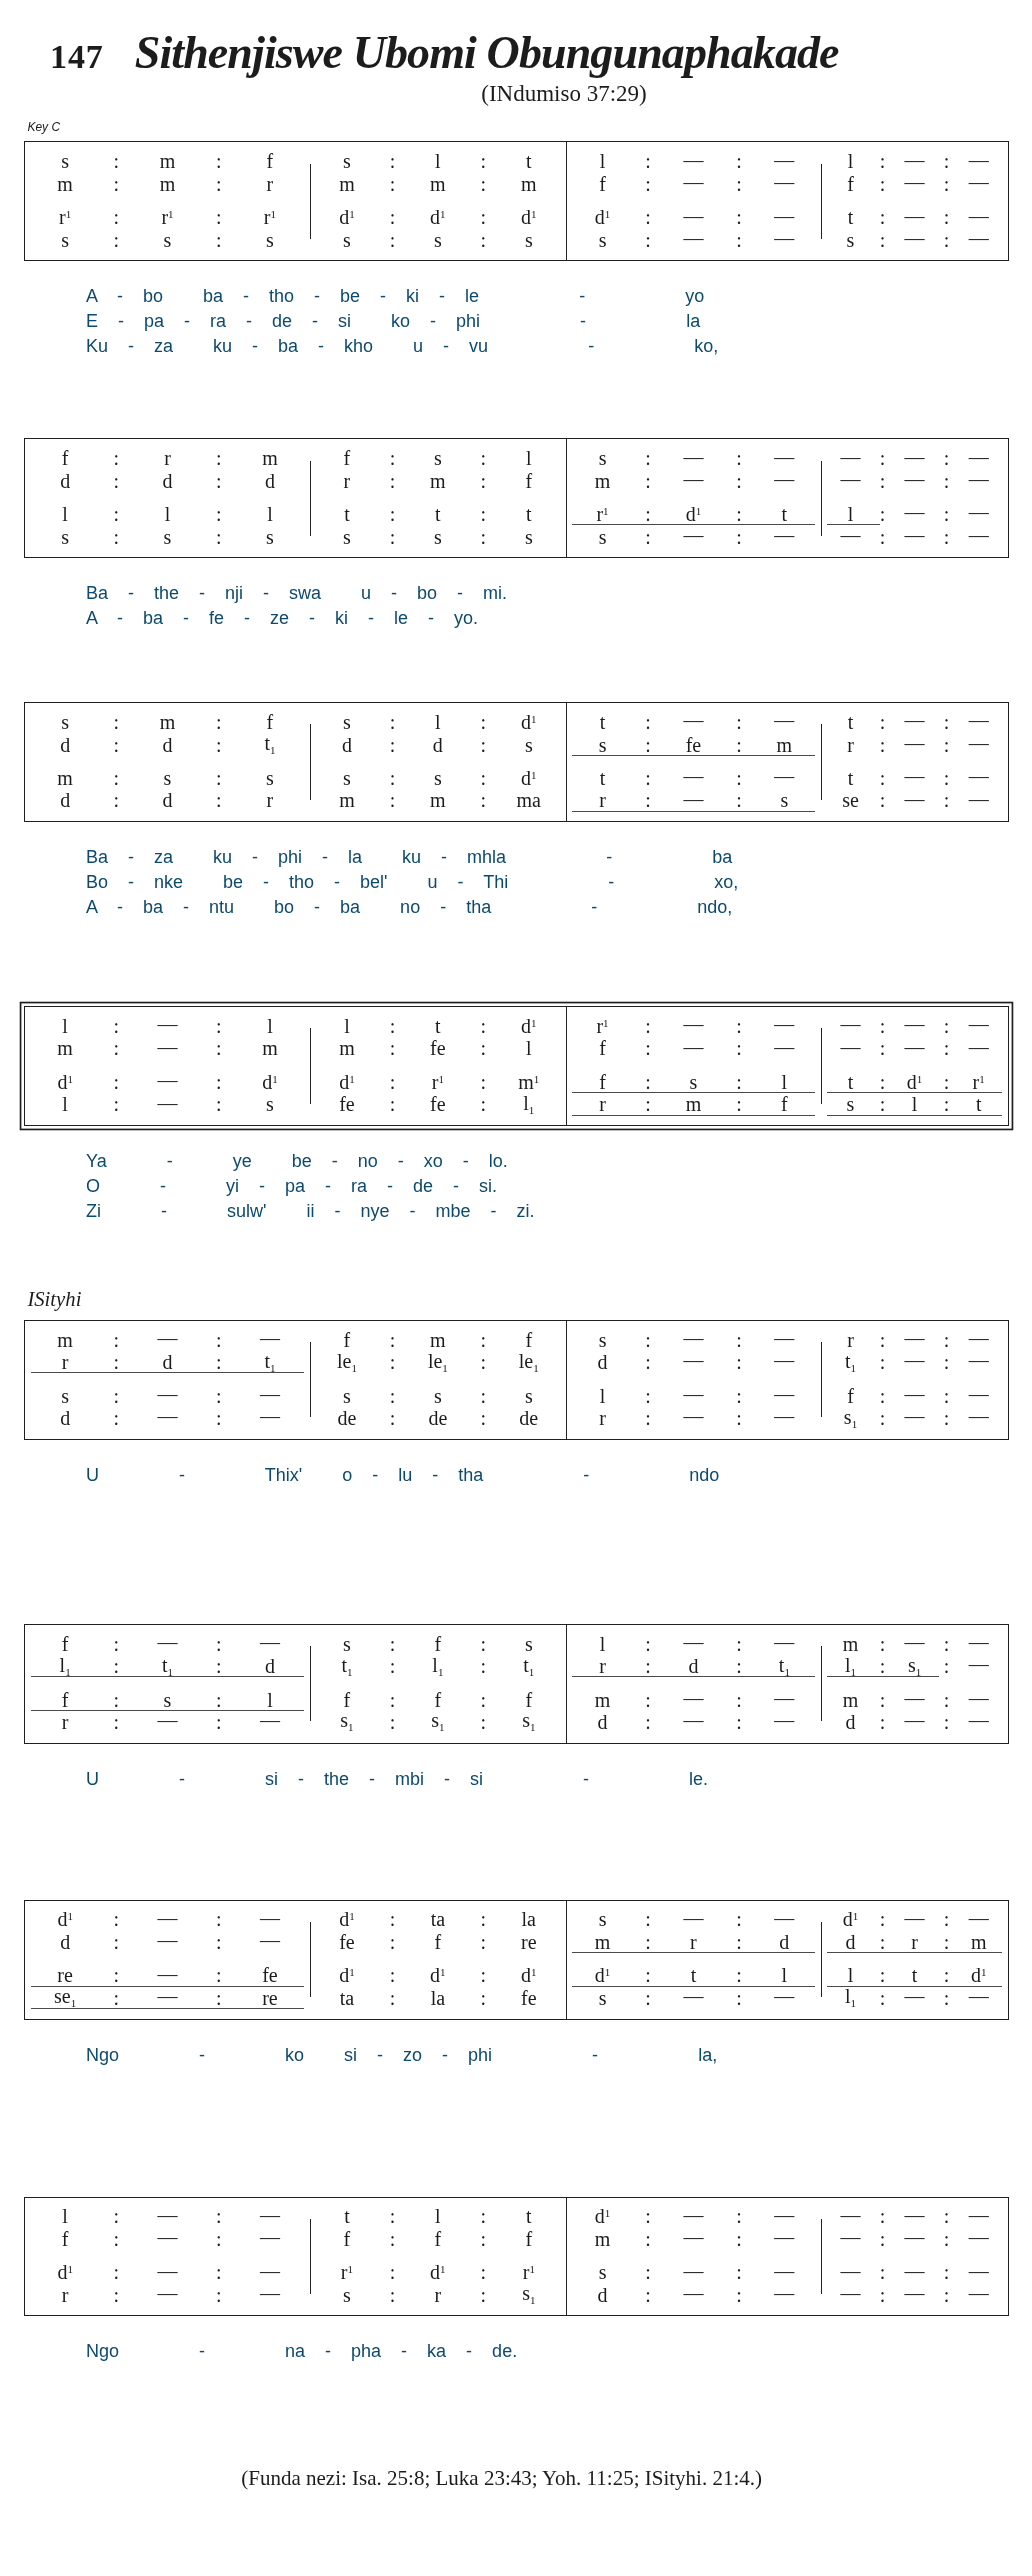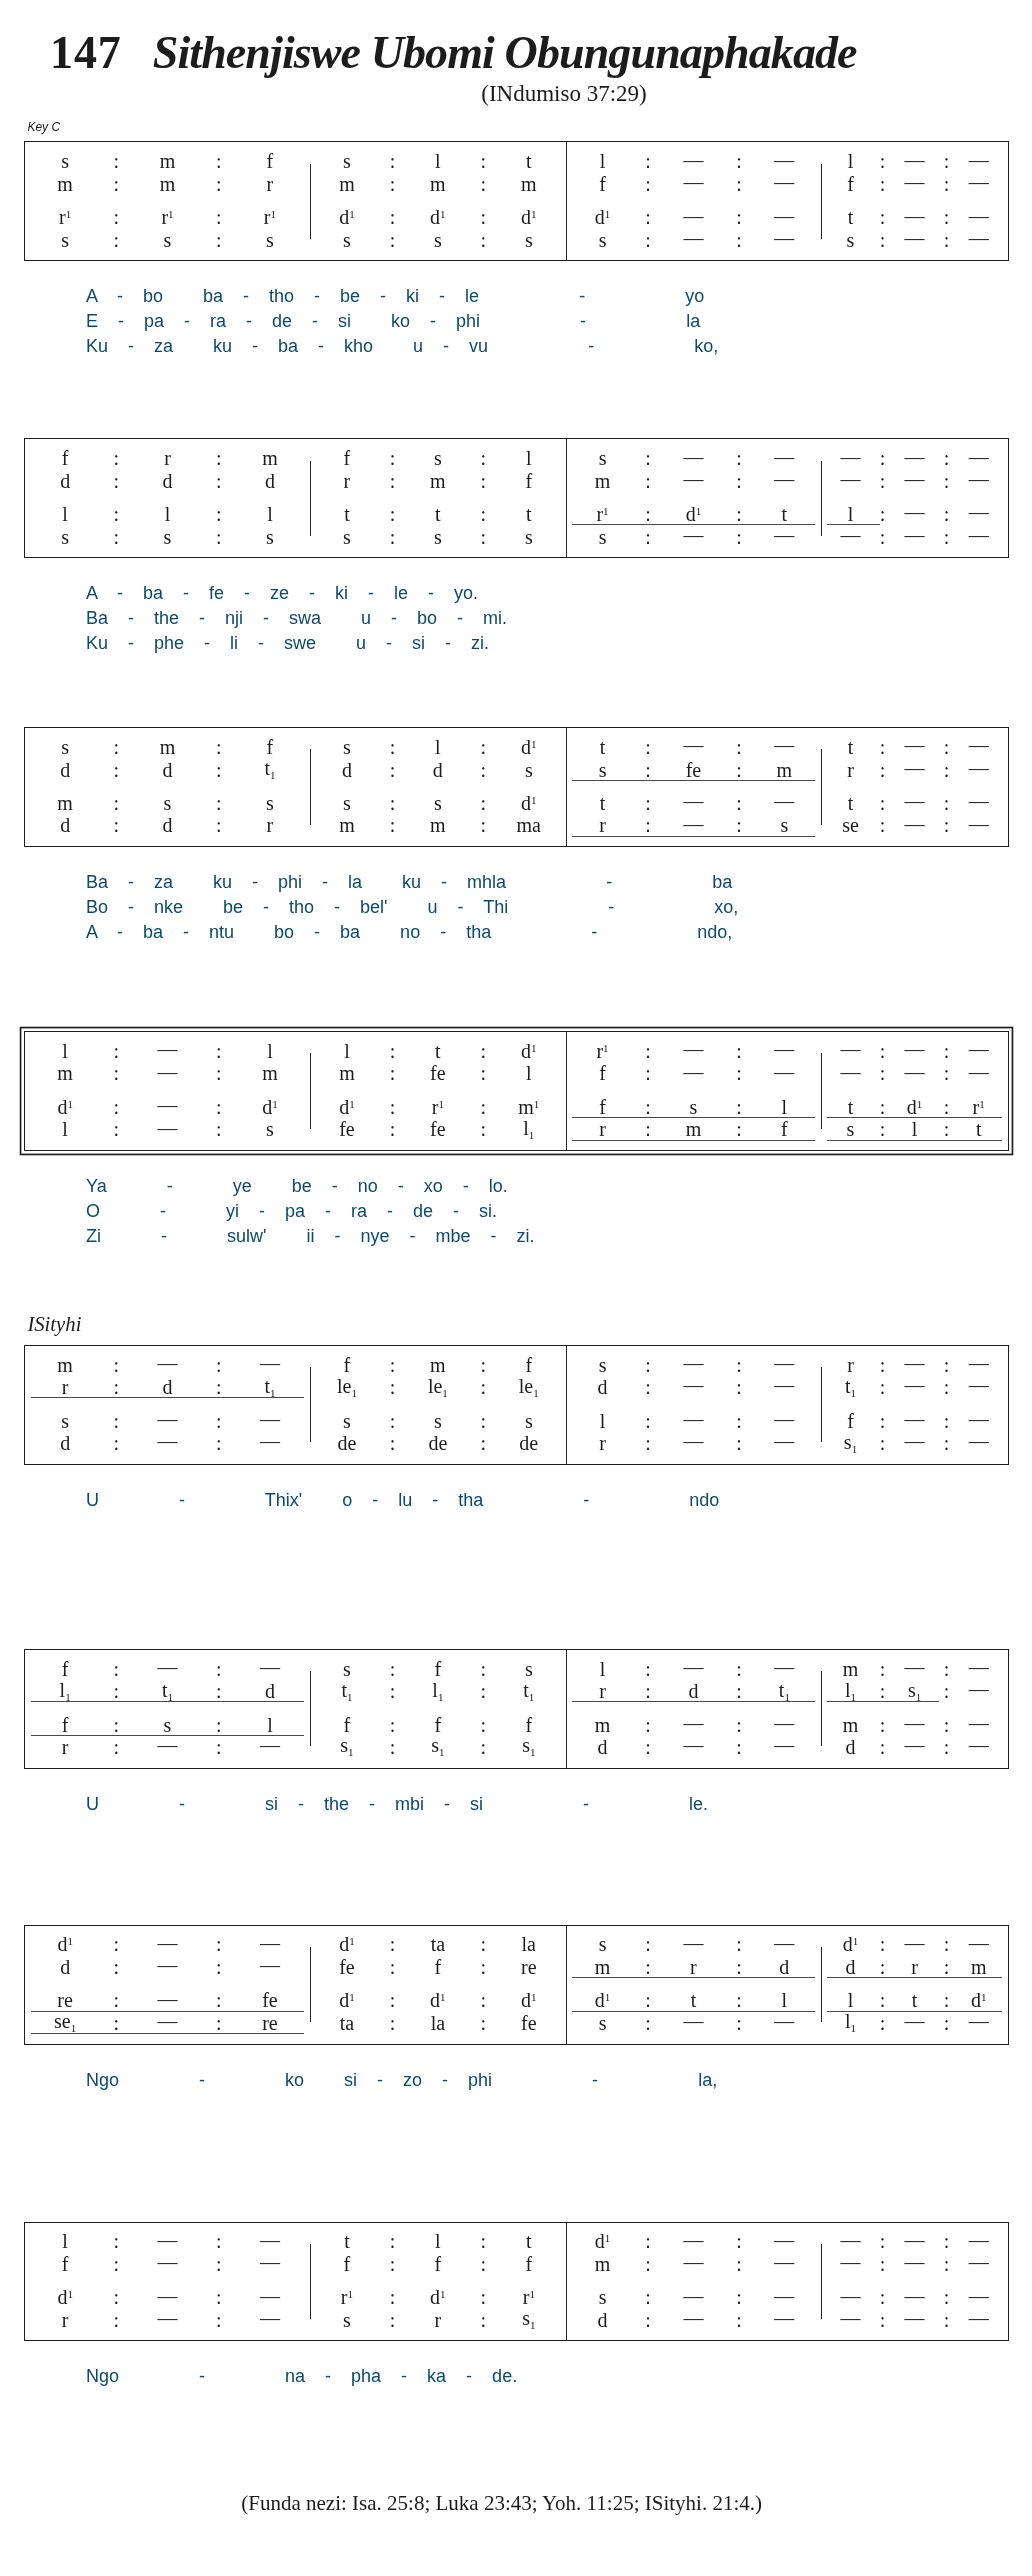--- a/index.html
+++ b/index.html
@@ -4,21 +4,21 @@
 <style>
   * { margin:0; padding:0; box-sizing:border-box; }
   html,body { background:#ffffff; }
   body {
     width:1033px; height:2576px; position:relative; overflow:hidden;
     color:#1c1c1c; font-family:"Liberation Serif", serif;
   }
   .page { padding:26px 24px 0 24px; }
 
   .title-row { padding-left:26px; display:flex; align-items:baseline; gap:31px; }
-  .num   { font-size:46px; font-weight:bold; letter-spacing:0.9px; }
+  .num   { font-size:34px; font-weight:bold; letter-spacing:0.9px; }
   .title { font-size:46px; font-weight:bold; font-style:italic; letter-spacing:-0.9px; }
   .subtitle { text-align:center; padding-left:95px; font-size:23px; margin-top:1.7px; }
   .key { font-family:"Liberation Sans", sans-serif; font-style:italic; font-size:12px;
          margin:13.8px 0 0 3.4px; }
 
   
   .stave { position:relative; border:1.7px solid #1f1f1f; padding:7.7px 0 9.5px; background:#fff; }
   .stave.double { box-shadow:0 0 0 2.6px #fff, 0 0 0 4.3px #1f1f1f; }
   .st-0 { margin-top:6.9px; }
   .st-1 { margin-top:79px; }
@@ -317,21 +317,21 @@
             <span class="cell colon">:</span>
             <span class="cell note"><span class="dash">—</span></span>
             <span class="cell colon">:</span>
             <span class="cell note"><span class="dash">—</span></span>
           </div>
         </div>
         <div class="bar half" style="left: 29%;"></div>
         <div class="bar full" style="left: 55%;"></div>
         <div class="bar half" style="left: 81%;"></div>
       </div>
-      <div class="lyrics"><div class="lyric-line">A    -    ba    -    fe    -    ze    -    ki    -    le    -    yo.</div><div class="lyric-line">Ba    -    the    -    nji    -    swa        u    -    bo    -    mi.</div><div class="lyric-line">Ku    -    phe    -    li    -    swe        u    -    si    -    zi.</div></div>
+      <div class="lyrics"><div class="lyric-line">Ba    -    the    -    nji    -    swa        u    -    bo    -    mi.</div><div class="lyric-line">A    -    ba    -    fe    -    ze    -    ki    -    le    -    yo.</div></div>
       <div class="stave st-2">
         <div class="vrow">
           <div class="measure m0">
             <span class="cell note">s</span>
             <span class="cell colon">:</span>
             <span class="cell note">m</span>
             <span class="cell colon">:</span>
             <span class="cell note">f</span>
           </div>
           <div class="measure m1">

